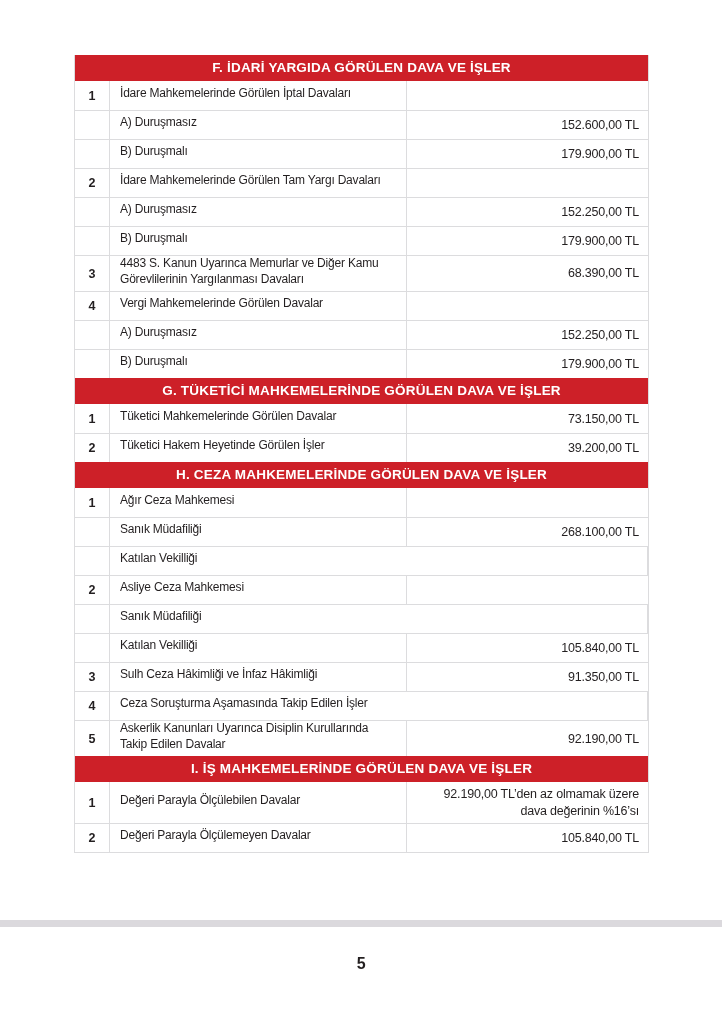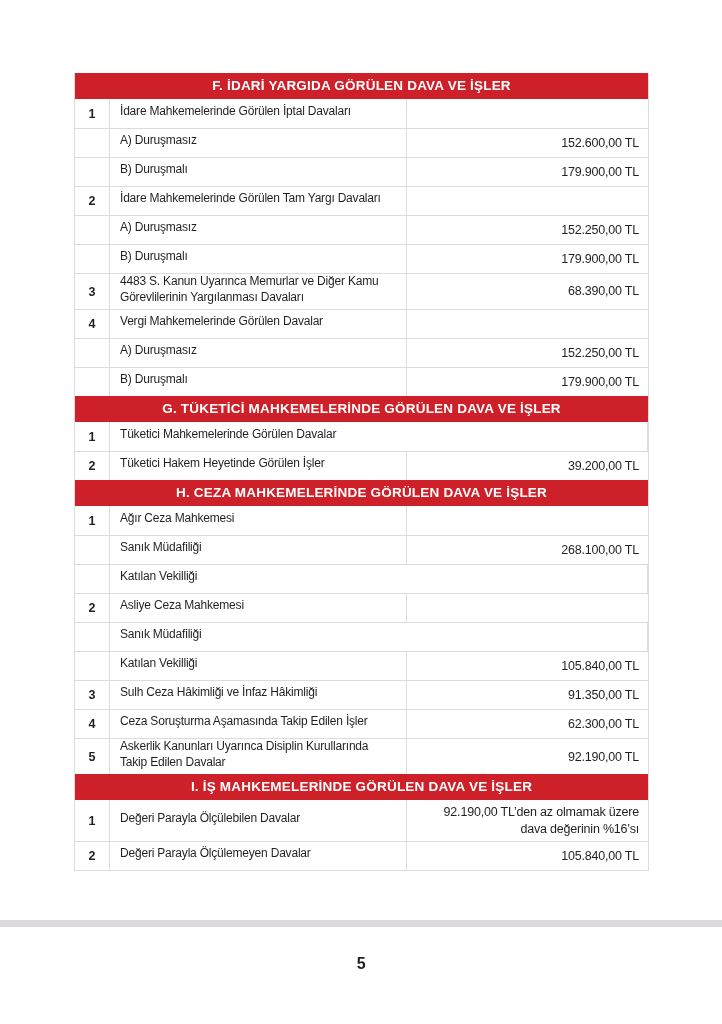--- a/index.html
+++ b/index.html
@@ -12,21 +12,21 @@
   html,body{width:722px;height:1024px;}
   body{
     background:#ffffff;
     font-family:"Liberation Sans", sans-serif;
     color:var(--ink);
     position:relative;
     overflow:hidden;
   }
   .fee-table{
     position:absolute;
-    left:74px; top:73px;
+    left:74px; top:55px;
     width:575px;
     border:1px solid var(--line);
     border-top:none;
     background:#fff;
   }
   .section-header{
     background:var(--red);
     color:#ffffff;
     font-weight:bold;
     font-size:13.5px;
@@ -142,20 +142,21 @@
       <div class="cell label">B) Duruşmalı</div>
       <div class="cell value">179.900,00 TL</div>
     </div>
   </div>
 
   <div class="section">
     <div class="section-header">G. TÜKETİCİ MAHKEMELERİNDE GÖRÜLEN DAVA VE İŞLER</div>
     <div class="row">
       <div class="cell num">1</div>
       <div class="cell label">Tüketici Mahkemelerinde Görülen Davalar</div>
+      <div class="cell value">73.150,00 TL</div>
     </div>
     <div class="row">
       <div class="cell num">2</div>
       <div class="cell label">Tüketici Hakem Heyetinde Görülen İşler</div>
       <div class="cell value">39.200,00 TL</div>
     </div>
   </div>
 
   <div class="section">
     <div class="section-header">H. CEZA MAHKEMELERİNDE GÖRÜLEN DAVA VE İŞLER</div>
@@ -188,21 +189,20 @@
       <div class="cell value">105.840,00 TL</div>
     </div>
     <div class="row">
       <div class="cell num">3</div>
       <div class="cell label">Sulh Ceza Hâkimliği ve İnfaz Hâkimliği</div>
       <div class="cell value">91.350,00 TL</div>
     </div>
     <div class="row">
       <div class="cell num">4</div>
       <div class="cell label">Ceza Soruşturma Aşamasında Takip Edilen İşler</div>
-      <div class="cell value">62.300,00 TL</div>
     </div>
     <div class="row">
       <div class="cell num">5</div>
       <div class="cell label">Askerlik Kanunları Uyarınca Disiplin Kurullarında Takip Edilen Davalar</div>
       <div class="cell value">92.190,00 TL</div>
     </div>
   </div>
 
   <div class="section">
     <div class="section-header">I. İŞ MAHKEMELERİNDE GÖRÜLEN DAVA VE İŞLER</div>

